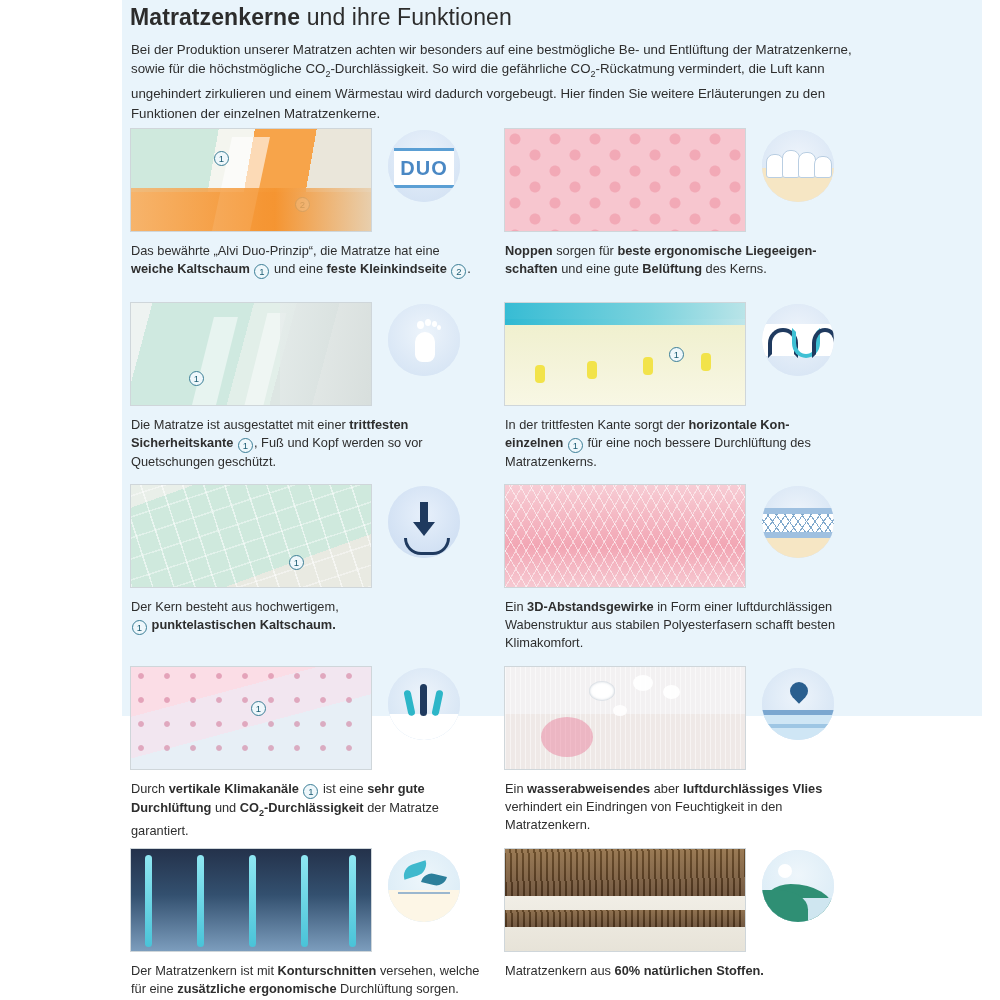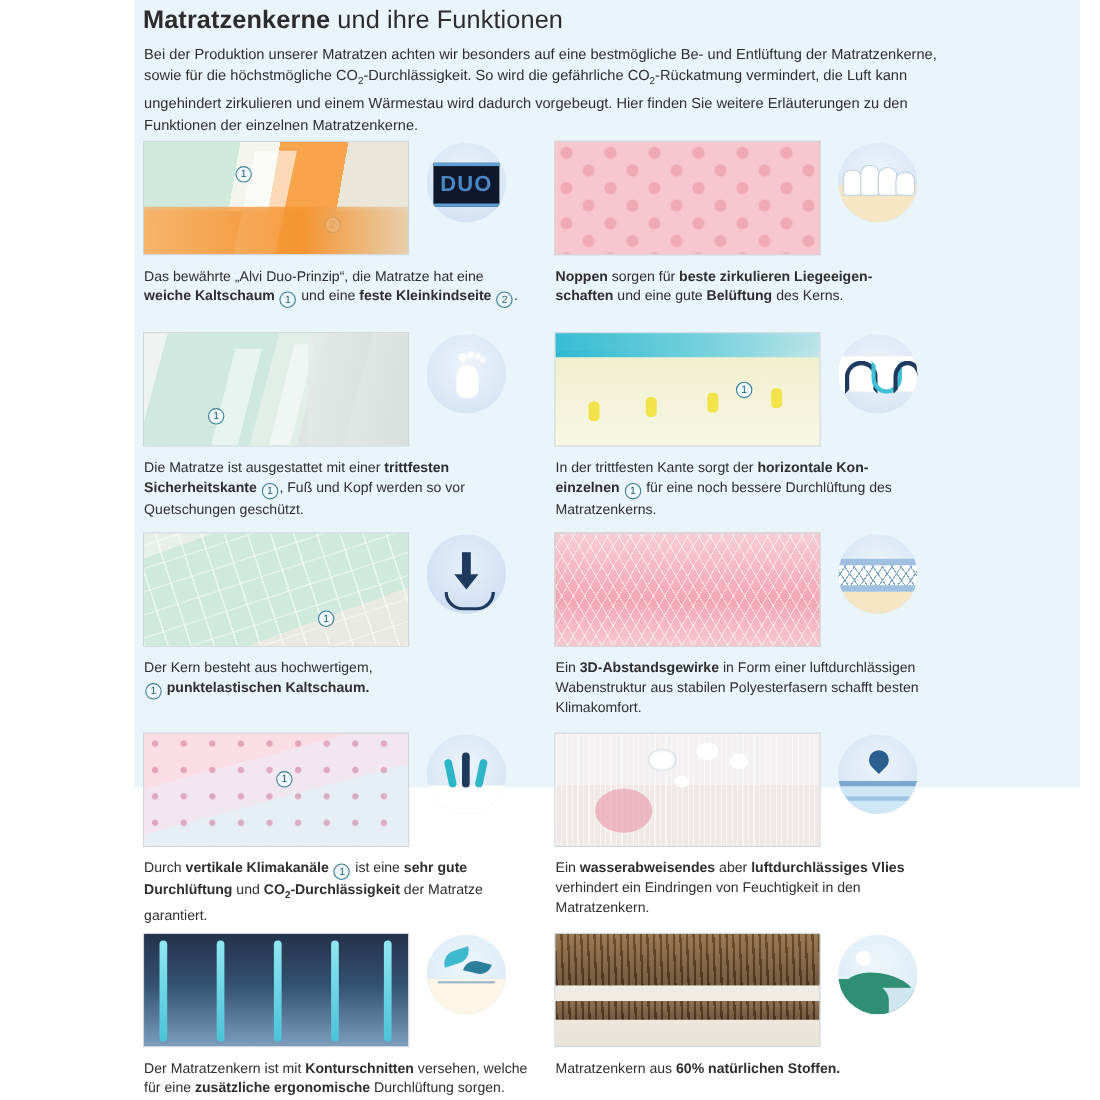--- a/index.html
+++ b/index.html
@@ -154,21 +154,21 @@
     background:linear-gradient(180deg,#7d5a36 0%,#6b4a2b 45%,#f2efe8 46%,#efeade 100%);
     background-image:
       repeating-linear-gradient(90deg, rgba(0,0,0,.18) 0 3px, rgba(255,255,255,.12) 3px 7px),
       linear-gradient(180deg,#8a6539 0%,#5e4026 44%,#efece4 45%,#e9e5da 100%);
   }
 
   
   .ic-base{position:absolute;left:0;top:0;width:72px;height:72px;}
   .duo-box{
     position:absolute;left:6px;top:18px;width:60px;height:34px;
-    background:#0f172a;border-top:3px solid #5b9fd4;border-bottom:3px solid #5b9fd4;
+    background:#ffffff;border-top:3px solid #5b9fd4;border-bottom:3px solid #5b9fd4;
     color:#4a88c4;font-size:20px;font-weight:bold;letter-spacing:1px;
     text-align:center;line-height:34px;
   }
 </style>
 </head>
 <body>
 
 <div id="page">
   <div class="left-edge"></div>
   <div class="right-edge"></div>
@@ -212,21 +212,21 @@
         <div class="photo ph2"></div>
         <div class="icon-circle" style="left:258px;">
           <div class="ic-base" style="background:radial-gradient(circle at 50% 40%,#eef4fb,#d3e2f3);"></div>
           <div style="position:absolute;left:0;top:38px;width:72px;height:34px;background:#f6e6c4;"></div>
           <div style="position:absolute;left:4px;top:24px;width:16px;height:22px;border-radius:8px 8px 3px 3px;background:#ffffff;border:1px solid #b9cee2;"></div>
           <div style="position:absolute;left:20px;top:20px;width:16px;height:26px;border-radius:8px 8px 3px 3px;background:#ffffff;border:1px solid #b9cee2;"></div>
           <div style="position:absolute;left:36px;top:22px;width:16px;height:24px;border-radius:8px 8px 3px 3px;background:#ffffff;border:1px solid #b9cee2;"></div>
           <div style="position:absolute;left:52px;top:26px;width:16px;height:20px;border-radius:8px 8px 3px 3px;background:#ffffff;border:1px solid #b9cee2;"></div>
         </div>
         <div class="caption" style="top:114px;width:378px;">
-          <b>Noppen</b> sorgen für <b>beste zirkulieren Liegeeigen-</b><br>
+          <b>Noppen</b> sorgen für <b>beste ergonomische Liegeeigen-</b><br>
           <b>schaften</b> und eine gute <b>Belüftung</b> des Kerns.
         </div>
       </div>
     </div>
 
     <div class="row" style="top:302px;height:178px;">
 
       <div class="col left">
         <div class="photo ph3">
           <div style="position:absolute;left:0;top:0;width:100%;height:100%;

